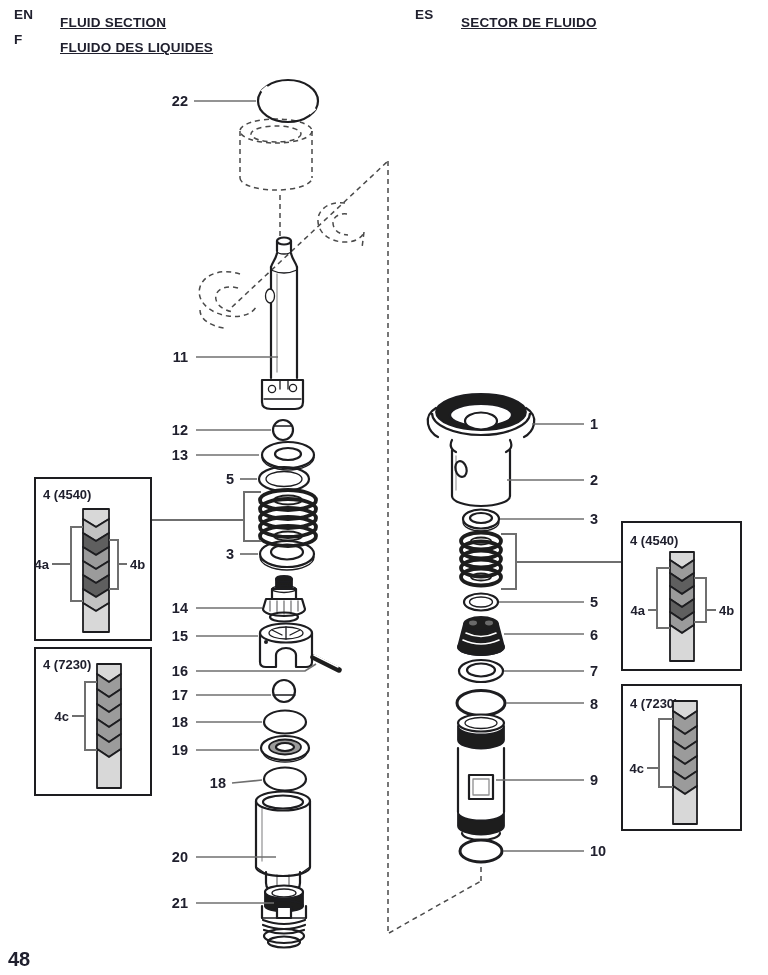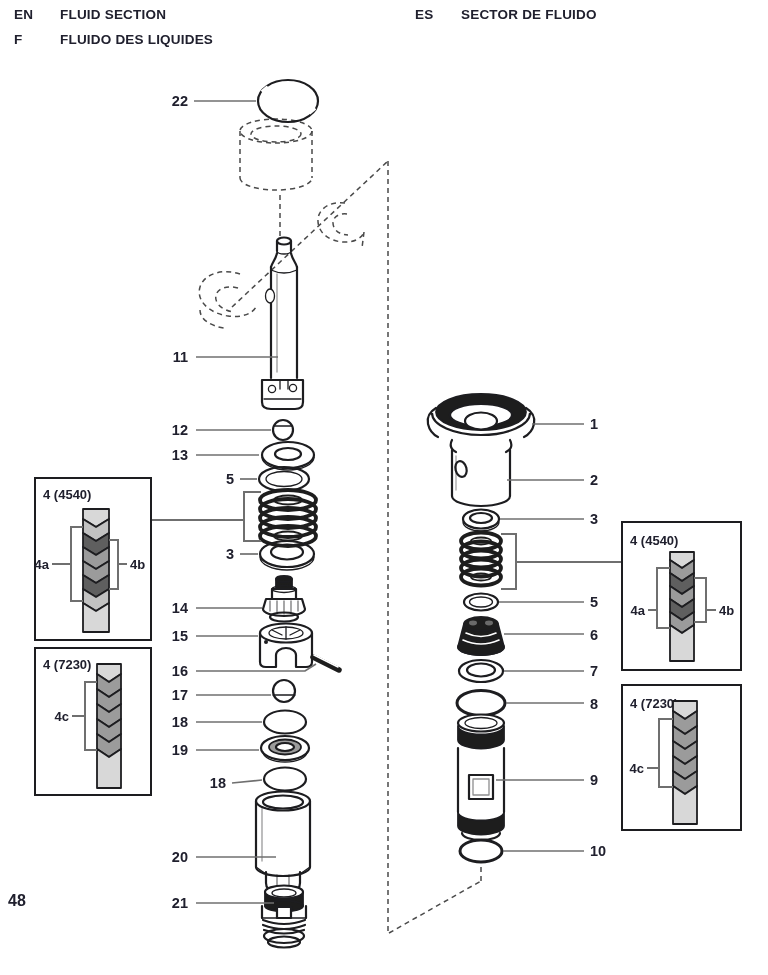--- a/index.html
+++ b/index.html
@@ -1,24 +1,24 @@
 <!DOCTYPE html>
 <html style="--ink: #1d1d20; --text: #20202e; --leader: #6f6f6f; --dash: #4a4a4a; --dark: #1d1d1d; --chev-light: #d8d8d8; --chev-lt2: #c2c2c2; --chev-mid: #9b9b9b; --chev-dark: #5f5f5f;"><head>
 <meta charset="utf-8">
 <style>
   html,body{margin:0;padding:0;background:#fff;}
   body{width:768px;height:975px;position:relative;overflow:hidden;
        font-family:"Liberation Sans",sans-serif;}
   .hdr{position:absolute;font-weight:700;font-size:13.5px;color:var(--text);letter-spacing:.2px;}
   .hdr .code{position:absolute;left:0;top:0;}
-  .hdr .title{position:absolute;left:46px;top:0;white-space:nowrap;}
+  .hdr .title{position:absolute;left:46px;top:8px;white-space:nowrap;text-decoration:underline;}
   #hdr-en{left:14px;top:7px;width:300px;height:18px;}
   #hdr-fr{left:14px;top:32px;width:300px;height:18px;}
   #hdr-es{left:415px;top:7px;width:300px;height:18px;}
-  #page-num{position:absolute;left:8px;top:892px;font-weight:700;font-size:16px;color:var(--text);}
+  #page-num{position:absolute;left:8px;top:948px;font-weight:700;font-size:20px;color:var(--text);}
   svg{position:absolute;left:0;top:0;}
   .callout{font:700 14.5px "Liberation Sans",sans-serif;fill:var(--text);}
   .boxtitle{font:700 13px "Liberation Sans",sans-serif;fill:var(--text);}
   .sub{font:700 13px "Liberation Sans",sans-serif;fill:var(--text);}
   .leader{stroke:var(--leader);stroke-width:1.7;fill:none;}
   .brk{stroke:var(--leader);stroke-width:2;fill:none;}
   .dashed{stroke:var(--dash);stroke-width:1.5;fill:none;stroke-dasharray:5 4;}
   .ol{stroke:var(--ink);fill:none;stroke-width:2.2;stroke-linecap:round;stroke-linejoin:round;}
   .olw{stroke:var(--ink);fill:#fff;stroke-width:2.2;stroke-linejoin:round;}
   .thin{stroke-width:1.3;}

